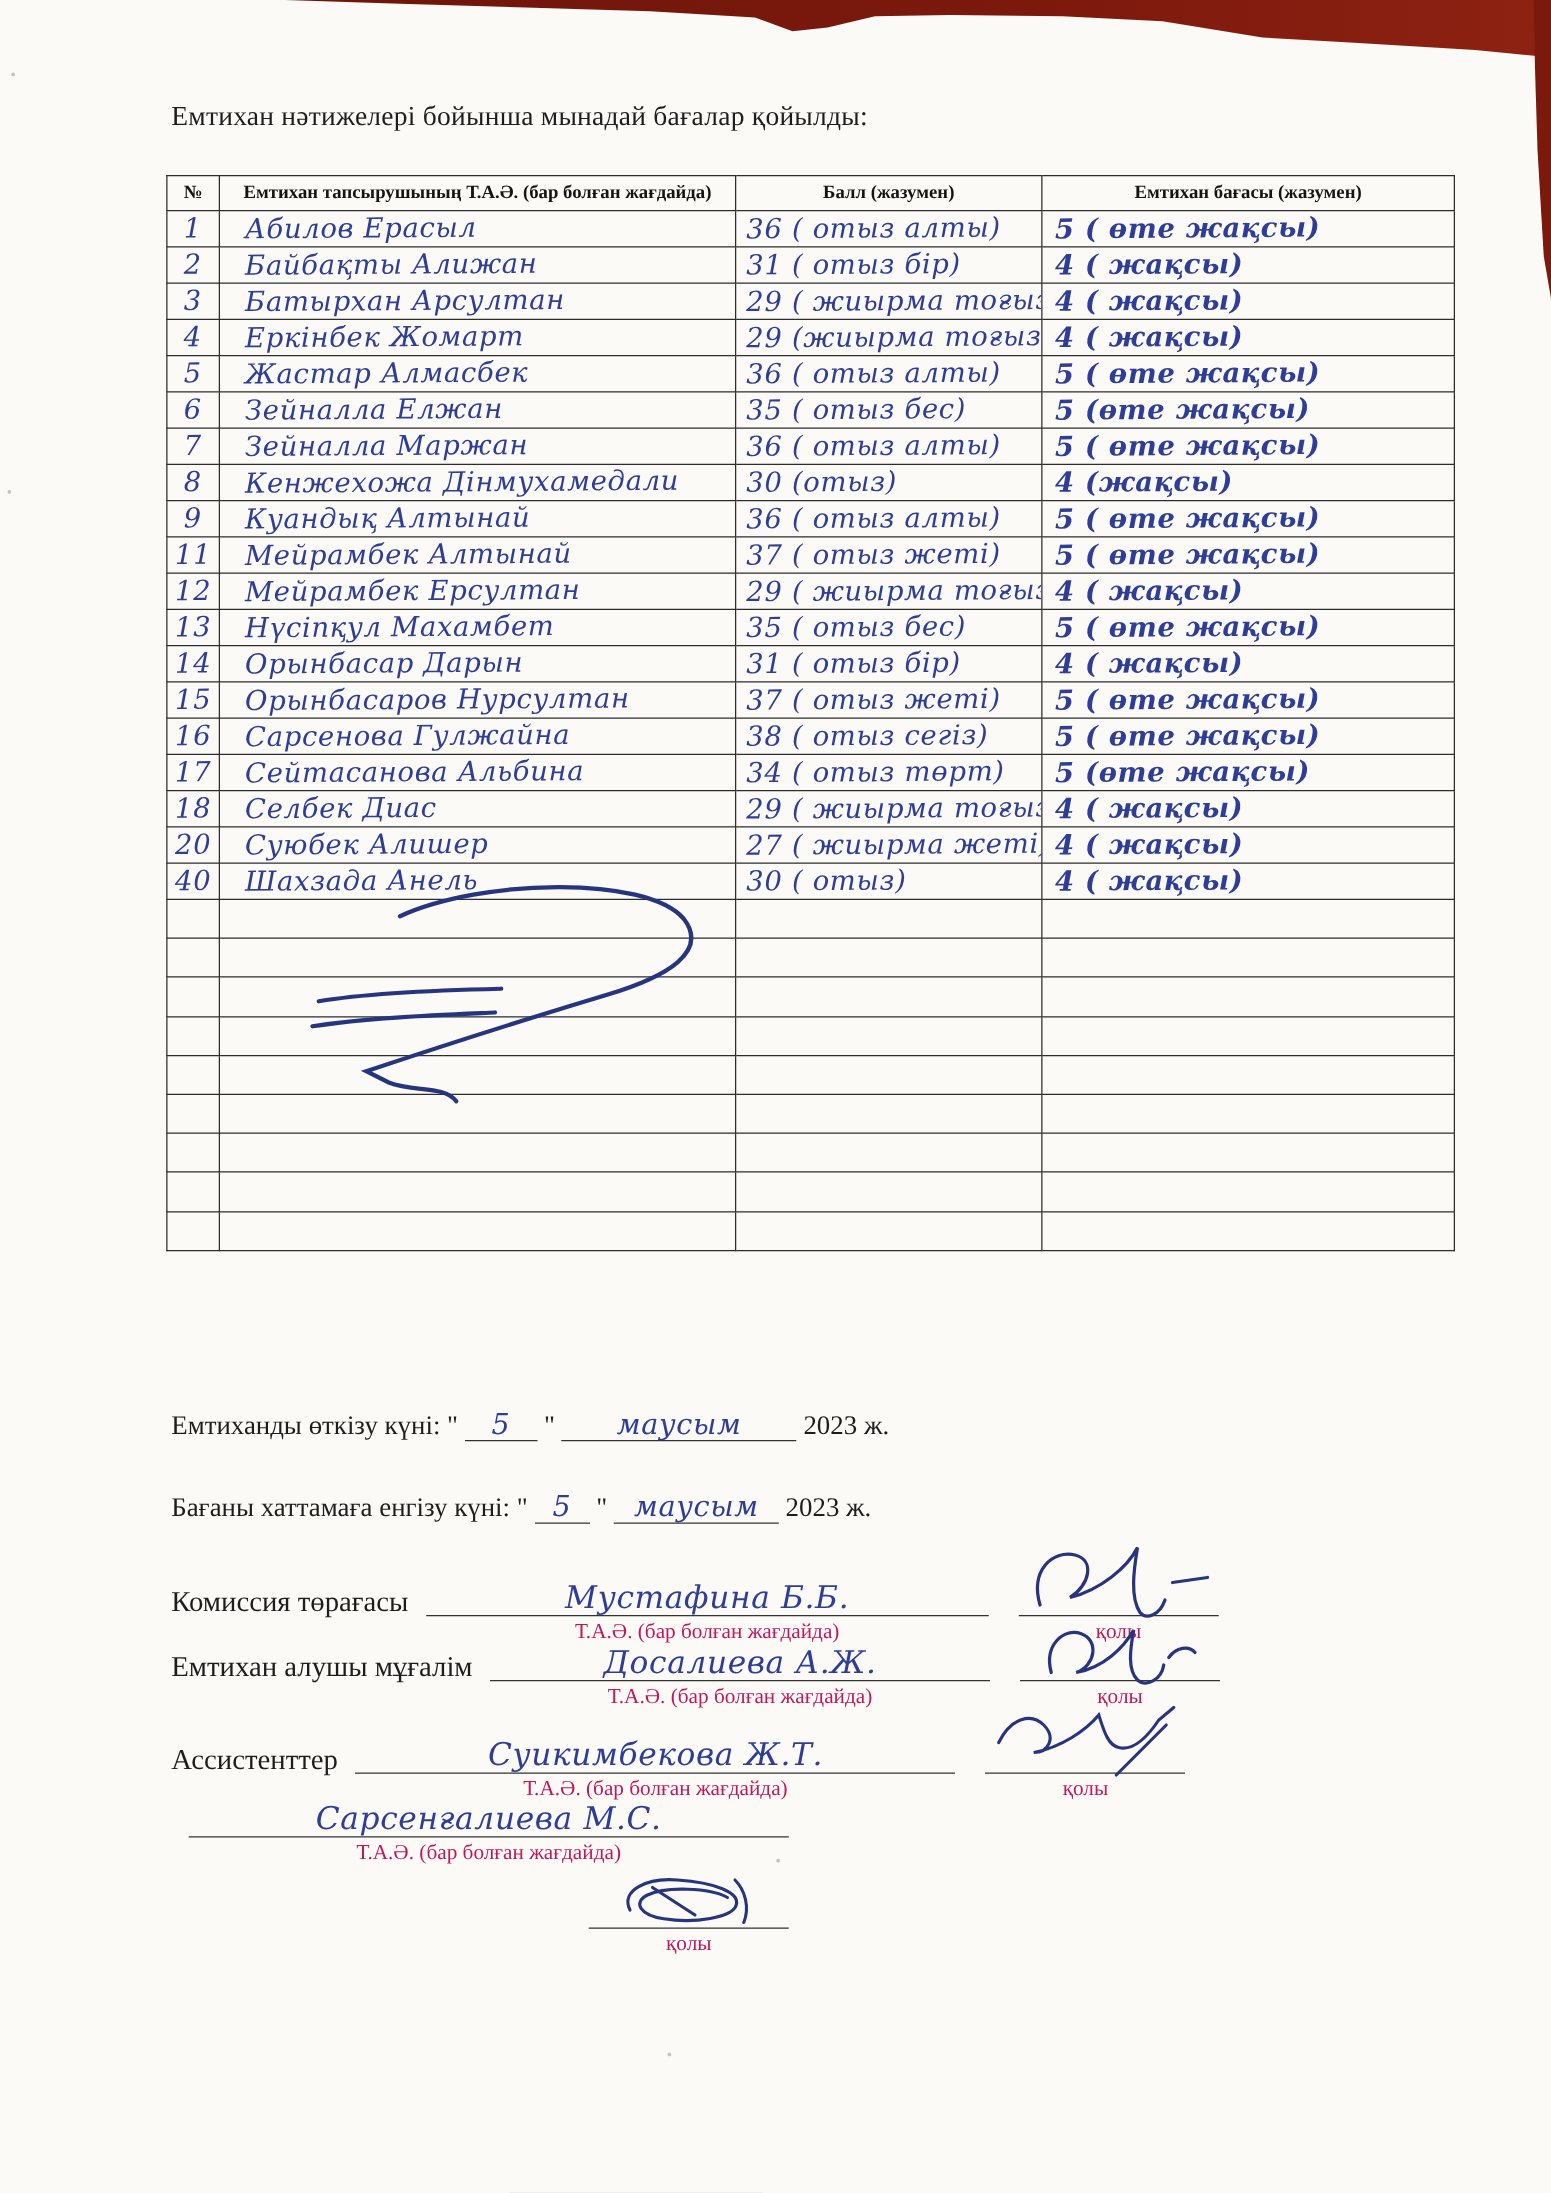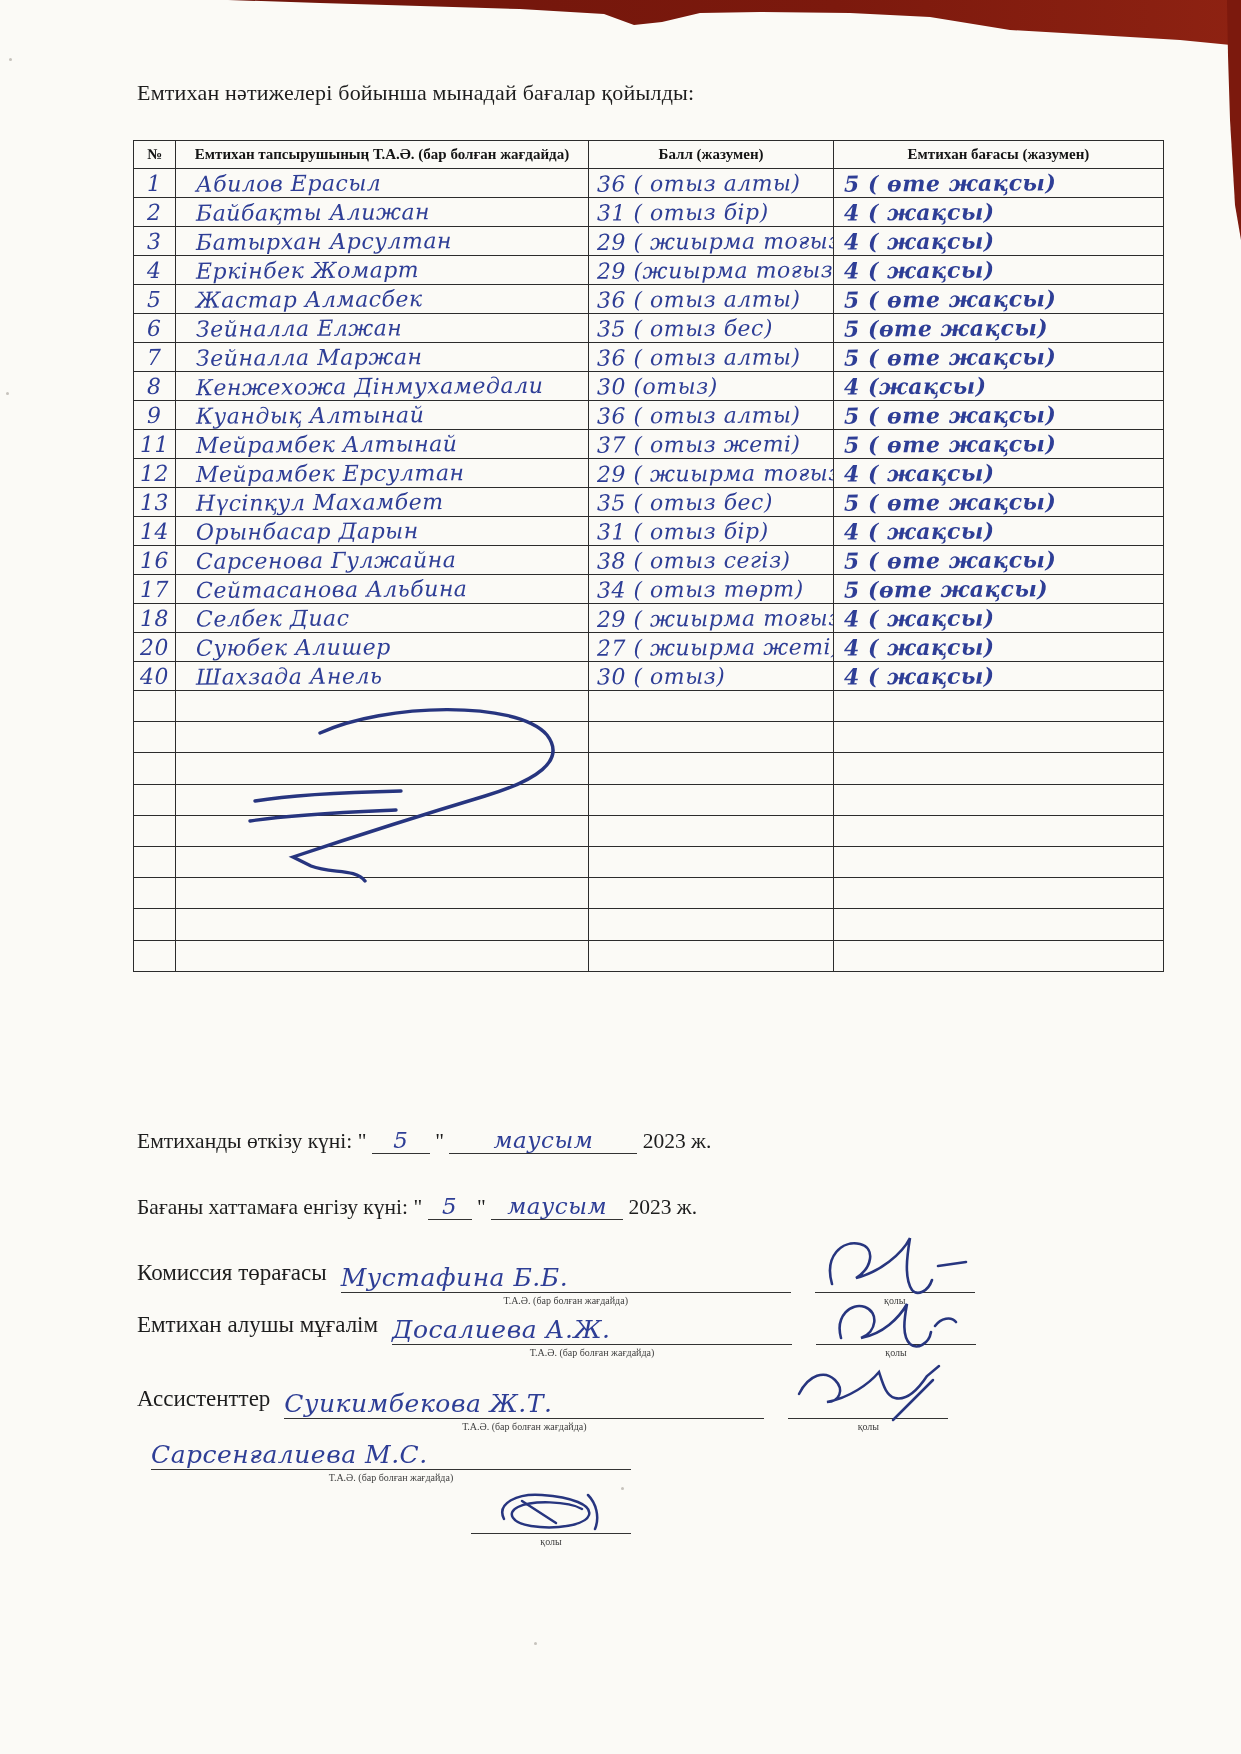--- a/index.html
+++ b/index.html
@@ -36,22 +36,22 @@
 
   .big-sig { position:absolute; left:235px; top:695px; pointer-events:none; }
 
   .foot-line { position:absolute; left:137px; font-size:21.5px; white-space:nowrap; }
   .blank { display:inline-block; border-bottom:1.8px solid #333; text-align:center; vertical-align:bottom; line-height:1.05; }
   .blank .hw { font-size:23px; }
 
   .sig-row { position:absolute; left:137px; display:flex; align-items:flex-end; }
   .sig-row .lbl { font-size:23px; white-space:nowrap; padding-bottom:20px; }
   .line-block { display:flex; flex-direction:column; align-items:center; }
-  .line-block .line { border-bottom:1.8px solid #333; width:100%; position:relative; }
-  .line-block .sub { font-size:10px; margin-top:2px; color:#404040; }
+  .line-block .line { border-bottom:1.8px solid #333; width:100%; text-align:center; position:relative; }
+  .line-block .sub { font-size:17px; margin-top:2px; color:#be185d; }
   .name-hw { font-size:25px; }
   .sig-svg { display:block; margin:0 auto -6px auto; }
 </style>
 </head>
 <body>
 
 <div class="page">
 
   <svg class="edge-top" viewBox="0 0 1241 48">
     <defs>
@@ -163,20 +163,26 @@
           <td class="c-score"><span class="hw">35 ( отыз бес)</span></td>
           <td class="c-grade"><span class="hw">5 ( өте жақсы)</span></td>
         </tr>
         <tr>
           <td class="c-num"><span class="hw">14</span></td>
           <td class="c-name"><span class="hw">Орынбасар Дарын</span></td>
           <td class="c-score"><span class="hw">31 ( отыз бір)</span></td>
           <td class="c-grade"><span class="hw">4 ( жақсы)</span></td>
         </tr>
         <tr>
+          <td class="c-num"><span class="hw">15</span></td>
+          <td class="c-name"><span class="hw">Орынбасаров Нурсултан</span></td>
+          <td class="c-score"><span class="hw">37 ( отыз жеті)</span></td>
+          <td class="c-grade"><span class="hw">5 ( өте жақсы)</span></td>
+        </tr>
+        <tr>
           <td class="c-num"><span class="hw">16</span></td>
           <td class="c-name"><span class="hw">Сарсенова Гулжайна</span></td>
           <td class="c-score"><span class="hw">38 ( отыз сегіз)</span></td>
           <td class="c-grade"><span class="hw">5 ( өте жақсы)</span></td>
         </tr>
         <tr>
           <td class="c-num"><span class="hw">17</span></td>
           <td class="c-name"><span class="hw">Сейтасанова Альбина</span></td>
           <td class="c-score"><span class="hw">34 ( отыз төрт)</span></td>
           <td class="c-grade"><span class="hw">5 (өте жақсы)</span></td>

